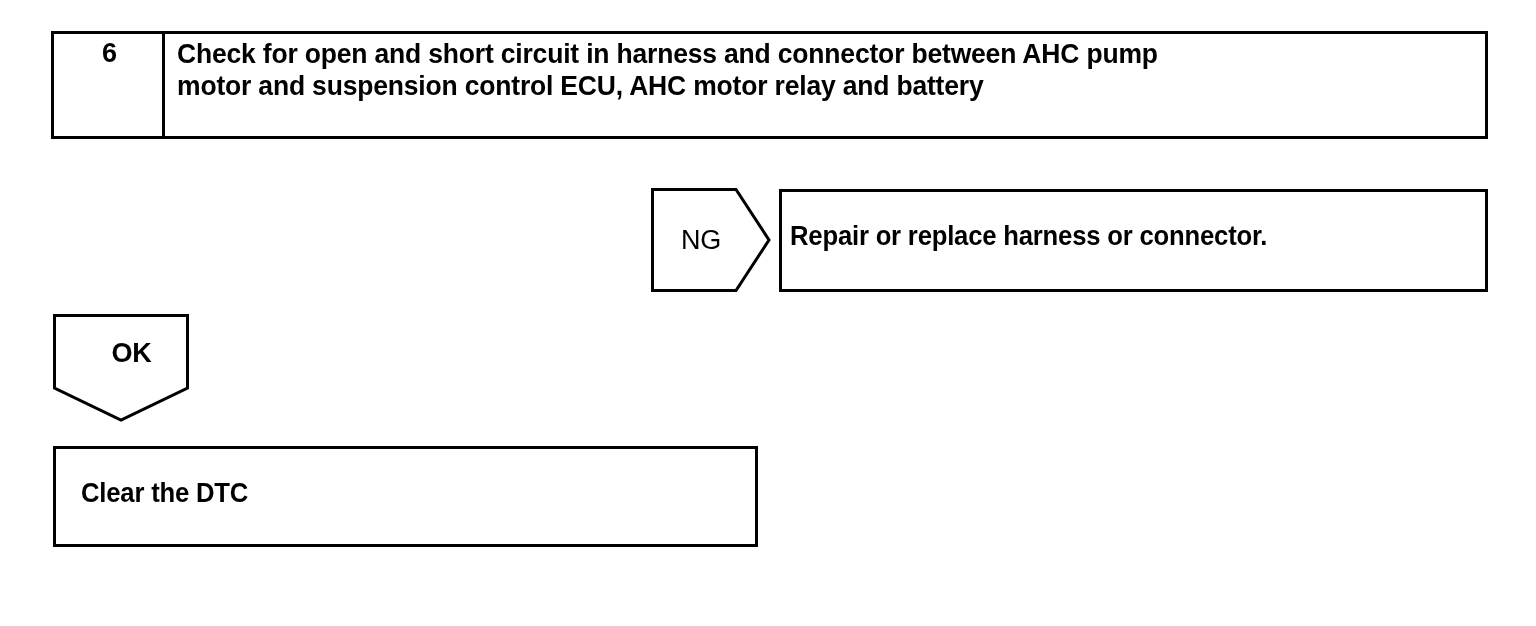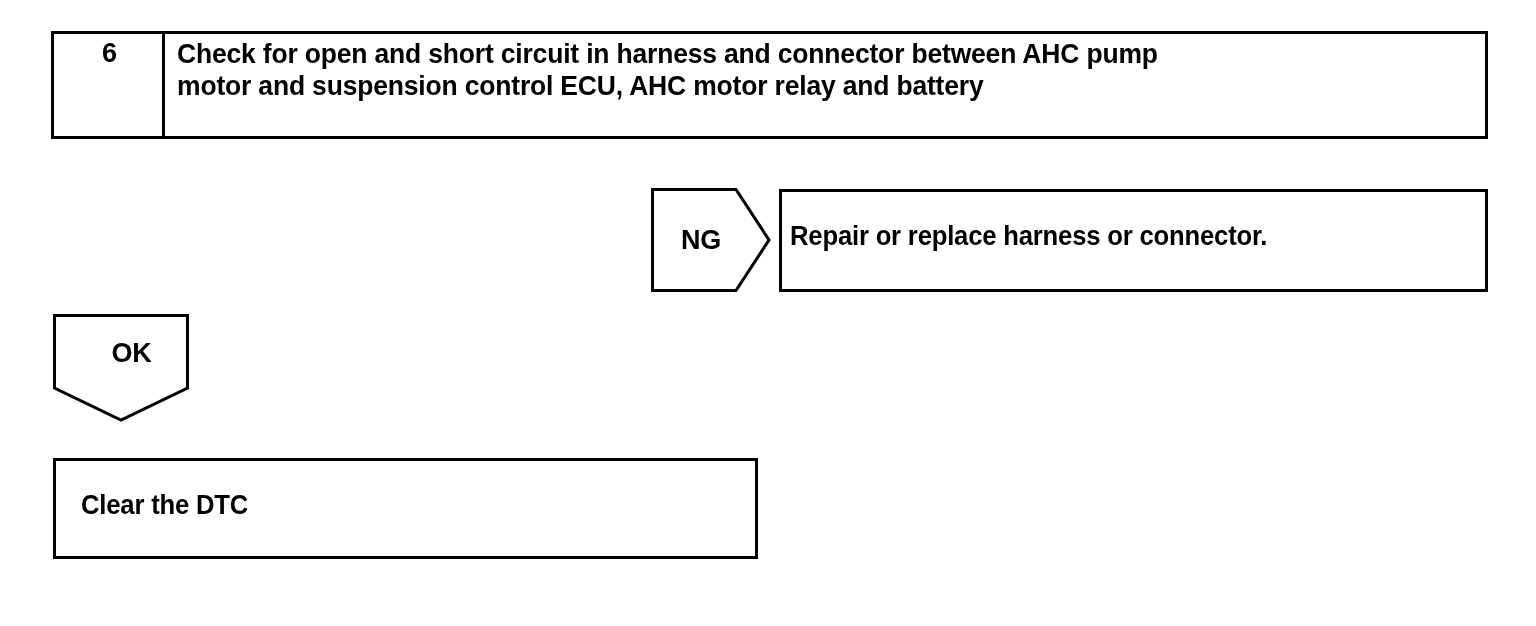--- a/index.html
+++ b/index.html
@@ -81,21 +81,21 @@
     display: block;
     width: 120px;
     height: 104px;
   }
   #ng-label {
     position: absolute;
     left: 651px;
     top: 224px;
     width: 100px;
     text-align: center;
-    font-weight: bold;
+    font-weight: normal;
     font-size: 27px;
     line-height: 32px;
     letter-spacing: -0.2px;
   }
   #ng-result-box {
     left: 779px;
     top: 189px;
     width: 709px;
     height: 103px;
     padding-left: 16px;
@@ -135,21 +135,20 @@
     font-weight: bold;
     font-size: 27px;
     line-height: 32px;
     letter-spacing: -0.2px;
   }
   #ok-result-box {
     left: 53px;
     top: 446px;
     width: 705px;
     height: 101px;
-    margin-top: 12px;
   }
   #ok-result-text {
     position: absolute;
     left: 25px;
     top: 28px;
     right: 6px;
     font-weight: bold;
     font-size: 27px;
     line-height: 32px;
     letter-spacing: -0.2px;

